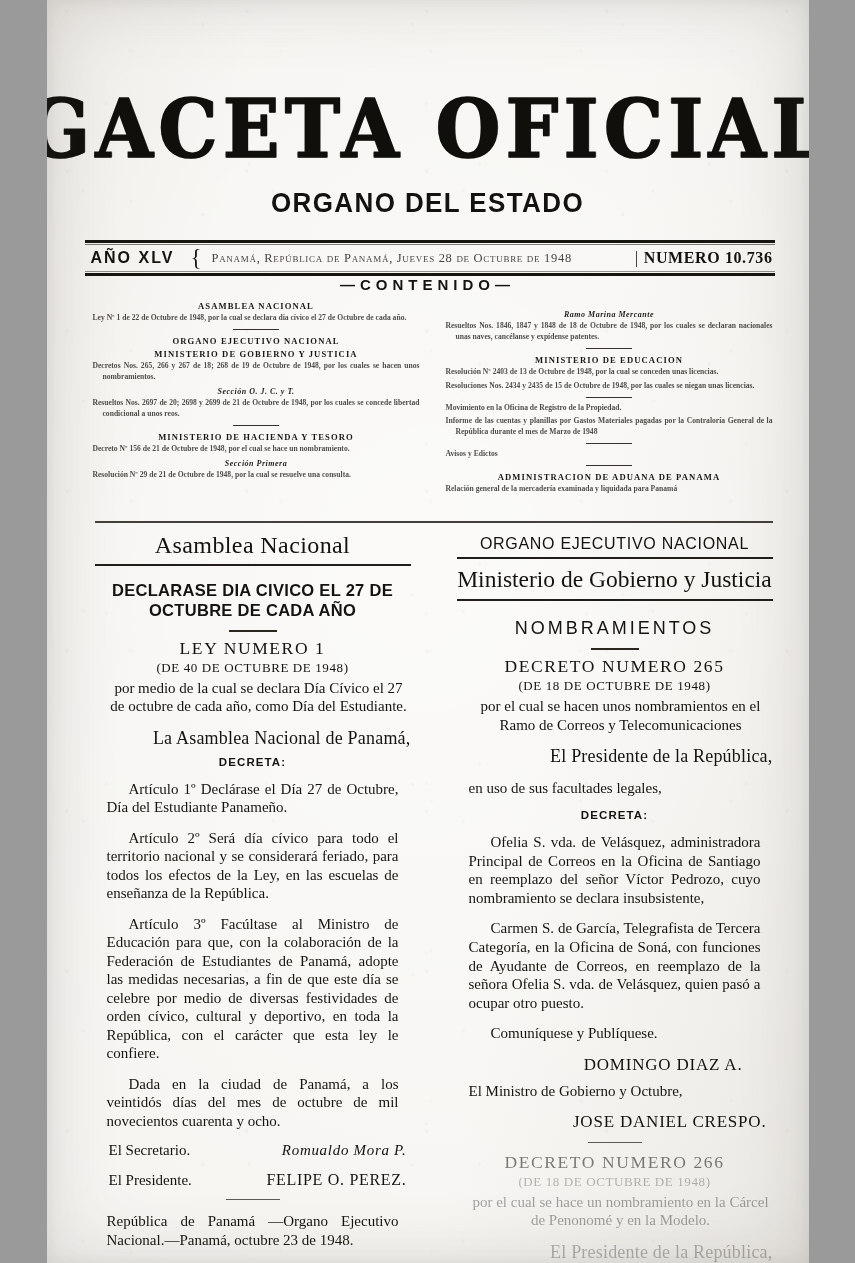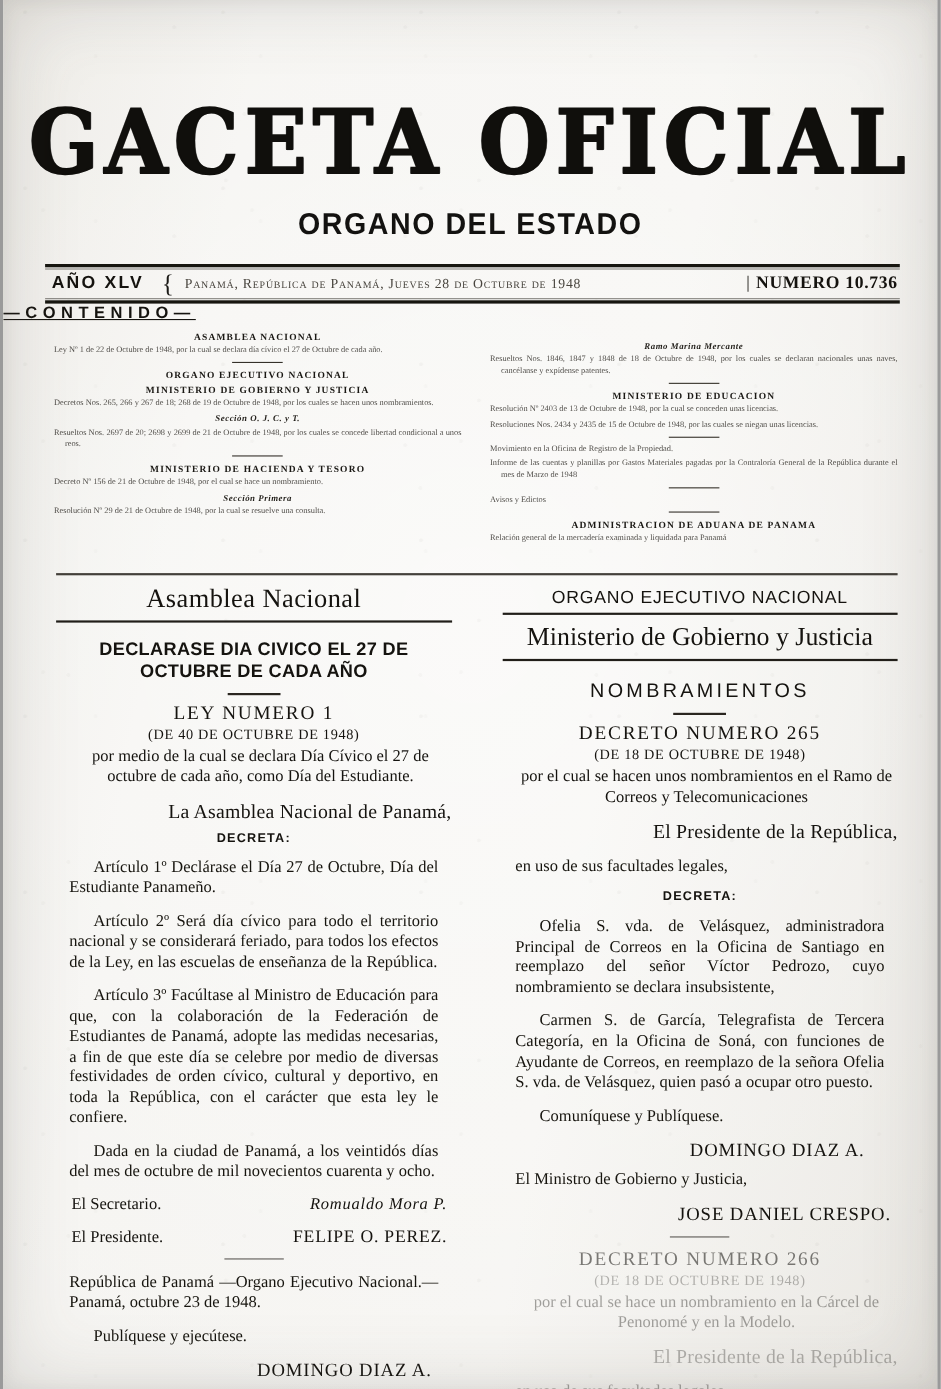--- a/index.html
+++ b/index.html
@@ -3,21 +3,21 @@
 <meta charset="utf-8">
 <title>Gaceta Oficial</title>
 <style>
   html, body {
     margin: 0;
     padding: 0;
     background: #9a9a9a;
   }
   .page {
     position: relative;
-    width: 849px;
+    width: 762px;
     height: 1263px;
     margin: 0 auto;
     background: #f3f2ef;
     overflow: hidden;
     font-family: "Liberation Serif", "DejaVu Serif", serif;
     color: #15130f;
     
     background-image:
       radial-gradient(ellipse 120% 90% at 50% 45%, rgba(255,255,255,0.55) 0%, rgba(255,255,255,0) 70%),
       linear-gradient(100deg, #eceae5 0%, #f5f4f1 22%, #f6f5f2 62%, #e9e7e2 100%);
@@ -102,23 +102,23 @@
   .numero {
     font-family: Liberation Serif, serif;
     font-weight: 700; font-size: 16px; letter-spacing: .6px;
     white-space: nowrap; padding-right: 2px;
   }
   .numero .bar-glyph { font-weight: 400; padding-right: 5px; }
 
   
   .contenido-head {
     position: absolute; left: 0; right: 0; top: 276px;
-    text-align: left;
-    font-family: "Liberation Sans", "DejaVu Sans", sans-serif;
-    font-weight: 700; font-size: 15px; letter-spacing: 5px; text-decoration: underline;
+    text-align: center;
+    font-family: "Liberation Sans", "DejaVu Sans", sans-serif;
+    font-weight: 700; font-size: 15px; letter-spacing: 5px;
   }
   .toc {
     position: absolute;
     left: 46px; right: 36px; top: 300px;
     display: flex; gap: 26px;
     font-size: 7.6px;
     line-height: 1.42;
     color: #2a2722;
   }
   .toc-col { width: 50%; }
@@ -140,21 +140,21 @@
     font-size: 8px;
     letter-spacing: .5px;
     color: #221f1a;
   }
   .toc p {
     margin: 0 0 3px 0;
     text-indent: 0;
     padding-left: 10px;
     text-indent: -10px;
     text-align: justify;
-    font-weight: 400;
+    font-weight: 700;
     opacity: .82;
   }
   .toc .sep {
     width: 46px; height: 0;
     border-top: 1.6px solid #35312a;
     margin: 5px auto 5px auto;
   }
 
   
   .main-rule {
@@ -419,21 +419,21 @@
       <p class="body noindent">en uso de sus facultades legales,</p>
       <div class="decreta">DECRETA:</div>
 
       <div id="right-articles">
           <p class="body">Ofelia S. vda. de Velásquez, administradora Principal de Correos en la Oficina de Santiago en reemplazo del señor Víctor Pedrozo, cuyo nombramiento se declara insubsistente,</p>
           <p class="body">Carmen S. de García, Telegrafista de Tercera Categoría, en la Oficina de Soná, con funciones de Ayudante de Correos, en reemplazo de la señora Ofelia S. vda. de Velásquez, quien pasó a ocupar otro puesto.</p>
         </div>
 
       <p class="body gap">Comuníquese y Publíquese.</p>
       <p class="sig-solo r2">DOMINGO DIAZ A.</p>
-      <p class="body noindent gap">El Ministro de Gobierno y Justicia,</p>
+      <p class="body noindent gap">El Ministro de Gobierno y Octubre,</p>
       <p class="sig-solo indent-less">JOSE DANIEL CRESPO.</p>
 
       <div class="short-rule thin"></div>
 
       <div class="ley-num faded-1">DECRETO NUMERO 266</div>
       <div class="ley-date faded-3">(DE 18 DE OCTUBRE DE 1948)</div>
       <div class="ley-sub faded-2">por el cual se hace un nombramiento en la Cárcel de Penonomé y en la Modelo.</div>
       <div class="actor faded-3">El Presidente de la República,</div>
       <p class="body noindent faded-2">en uso de sus facultades legales,</p>
       <div class="decreta faded-1">DECRETA:</div>

